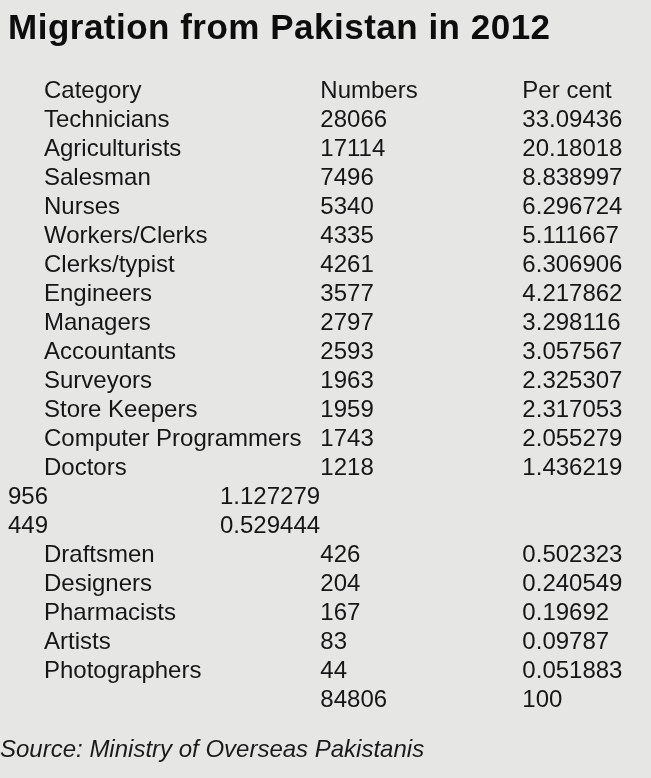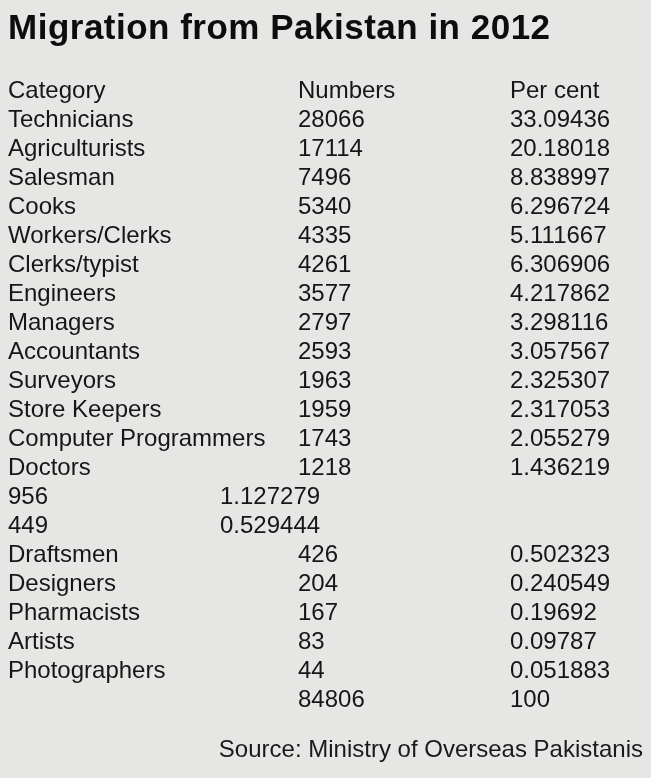--- a/index.html
+++ b/index.html
@@ -33,29 +33,30 @@
   .table {
     margin: 27px 0 0 8px;
   }
   .row {
     display: flex;
     font-size: 24px;
     line-height: 29px;
     white-space: nowrap;
   }
   .cell { display: block; }
-  .cell.cat { width: 290px; }
+  .cell.cat { width: 290px; margin-left: 36px; }
   .cell.num { width: 212px; }
   .cell.pct { width: 135px; }
   .source {
     margin-top: 21px;
     padding-right: 8px;
-    text-align: right;
+    text-align: left;
     font-size: 24px;
     line-height: 29px;
+    font-style: italic;
     color: #1a1a1a;
   }
 </style>
 </head>
 <body>
 
 <div class="page">
 
   <h1 class="title">Migration from Pakistan in 2012</h1>
 
@@ -76,21 +77,21 @@
       <span class="cell cat">Agriculturists</span>
       <span class="cell num">17114</span>
       <span class="cell pct">20.18018</span>
     </div>
     <div class="row">
       <span class="cell cat">Salesman</span>
       <span class="cell num">7496</span>
       <span class="cell pct">8.838997</span>
     </div>
     <div class="row">
-      <span class="cell cat">Cooks</span>
+      <span class="cell cat">Nurses</span>
       <span class="cell num">5340</span>
       <span class="cell pct">6.296724</span>
     </div>
     <div class="row">
       <span class="cell cat">Workers/Clerks</span>
       <span class="cell num">4335</span>
       <span class="cell pct">5.111667</span>
     </div>
     <div class="row">
       <span class="cell cat">Clerks/typist</span>

